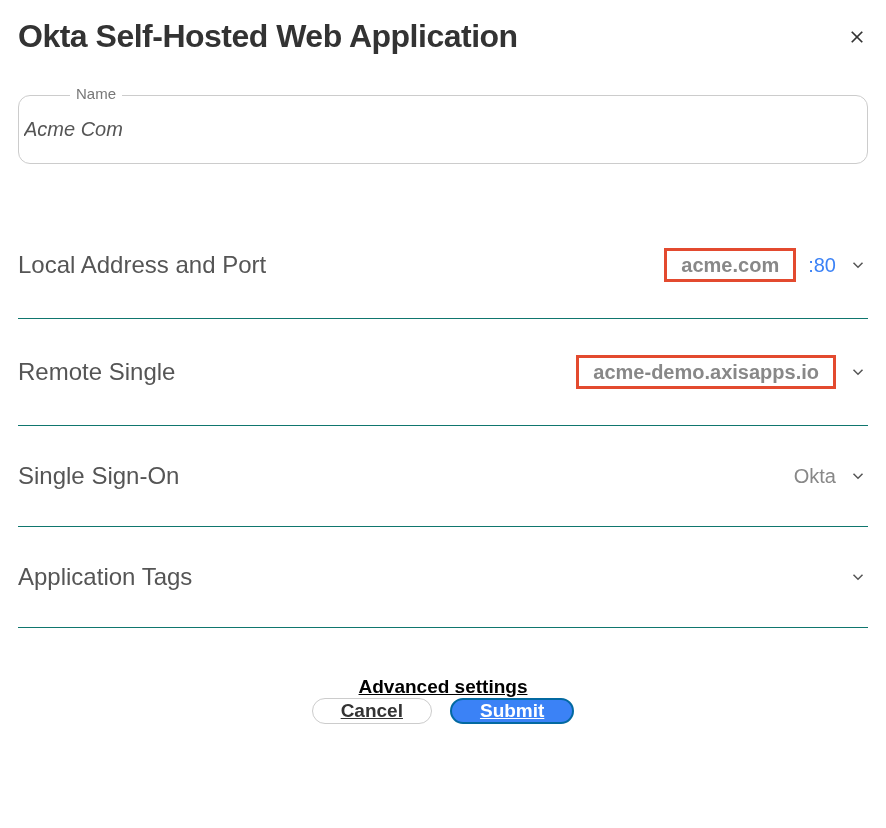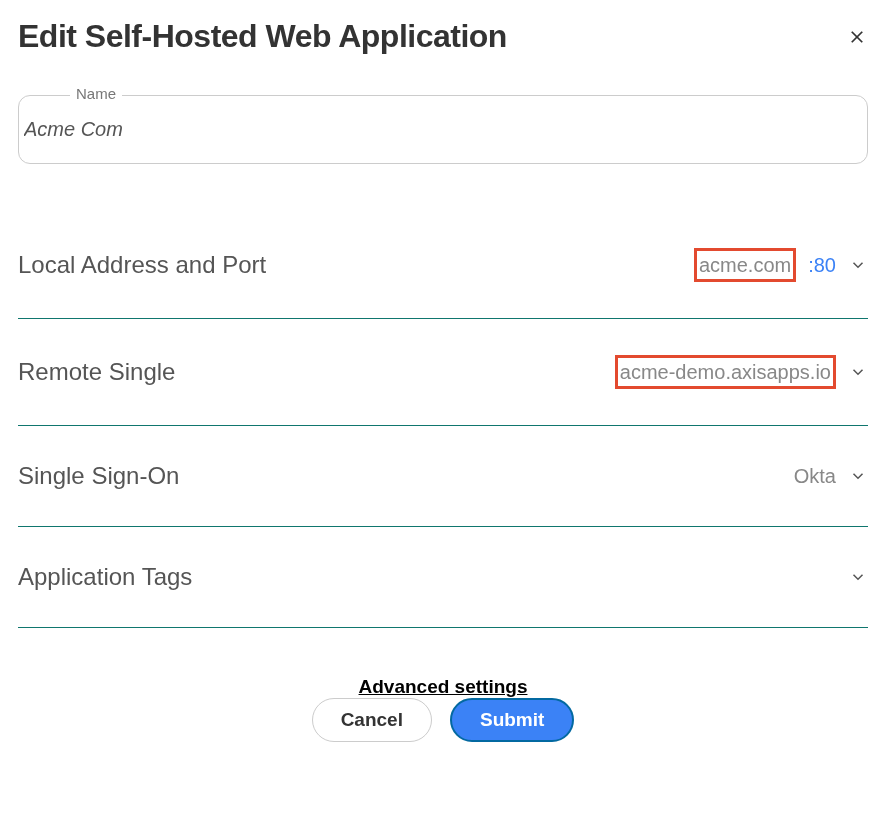--- a/index.html
+++ b/index.html
@@ -73,23 +73,24 @@
     }
     .section-value-wrap {
       display: flex;
       align-items: center;
       gap: 12px;
       font-size: 20px;
       color: #888;
     }
     .highlight-box {
       border: 3px solid #e34a2f;
-      padding: 2px 2px;
+      padding: 2px 14px;
       display: inline-block;
       line-height: 1.2;
+      font-weight: bold;
     }
     .chevron {
       width: 20px;
       height: 20px;
       display: inline-flex;
       align-items: center;
       justify-content: center;
       color: #555;
     }
     .chevron svg {
@@ -114,44 +115,45 @@
       text-decoration: underline;
       cursor: pointer;
     }
     .button-group {
       display: flex;
       gap: 18px;
     }
     .btn {
       font-size: 19px;
       font-weight: 600;
-      padding: 9px 28px;
+      padding: 0 28px;
       border-radius: 24px;
       cursor: pointer;
       font-family: inherit;
+      text-decoration: underline;
     }
     .btn-cancel {
       background: #fff;
       border: 1px solid #ccc;
       color: #333;
     }
     .btn-submit {
       background: #3b82f6;
       border: 2px solid #0369a1;
       color: #fff;
     }
     .port-text {
       color: #3b82f6;
     }
   </style>
 </head>
 <body>
 
 <div class="header-row">
-  <h1 class="page-title">Edit Self-Hosted Web Application</h1>
+  <h1 class="page-title">Okta Self-Hosted Web Application</h1>
   <span class="close-icon">
     <svg viewBox="0 0 16 16" width="14" height="14">
         <line x1="2" y1="2" x2="14" y2="14" stroke="#333" stroke-width="2"></line>
         <line x1="14" y1="2" x2="2" y2="14" stroke="#333" stroke-width="2"></line>
       </svg>
   </span>
 </div>
 
 <div class="name-field-wrapper">
   <span class="name-field-label">Name</span>

